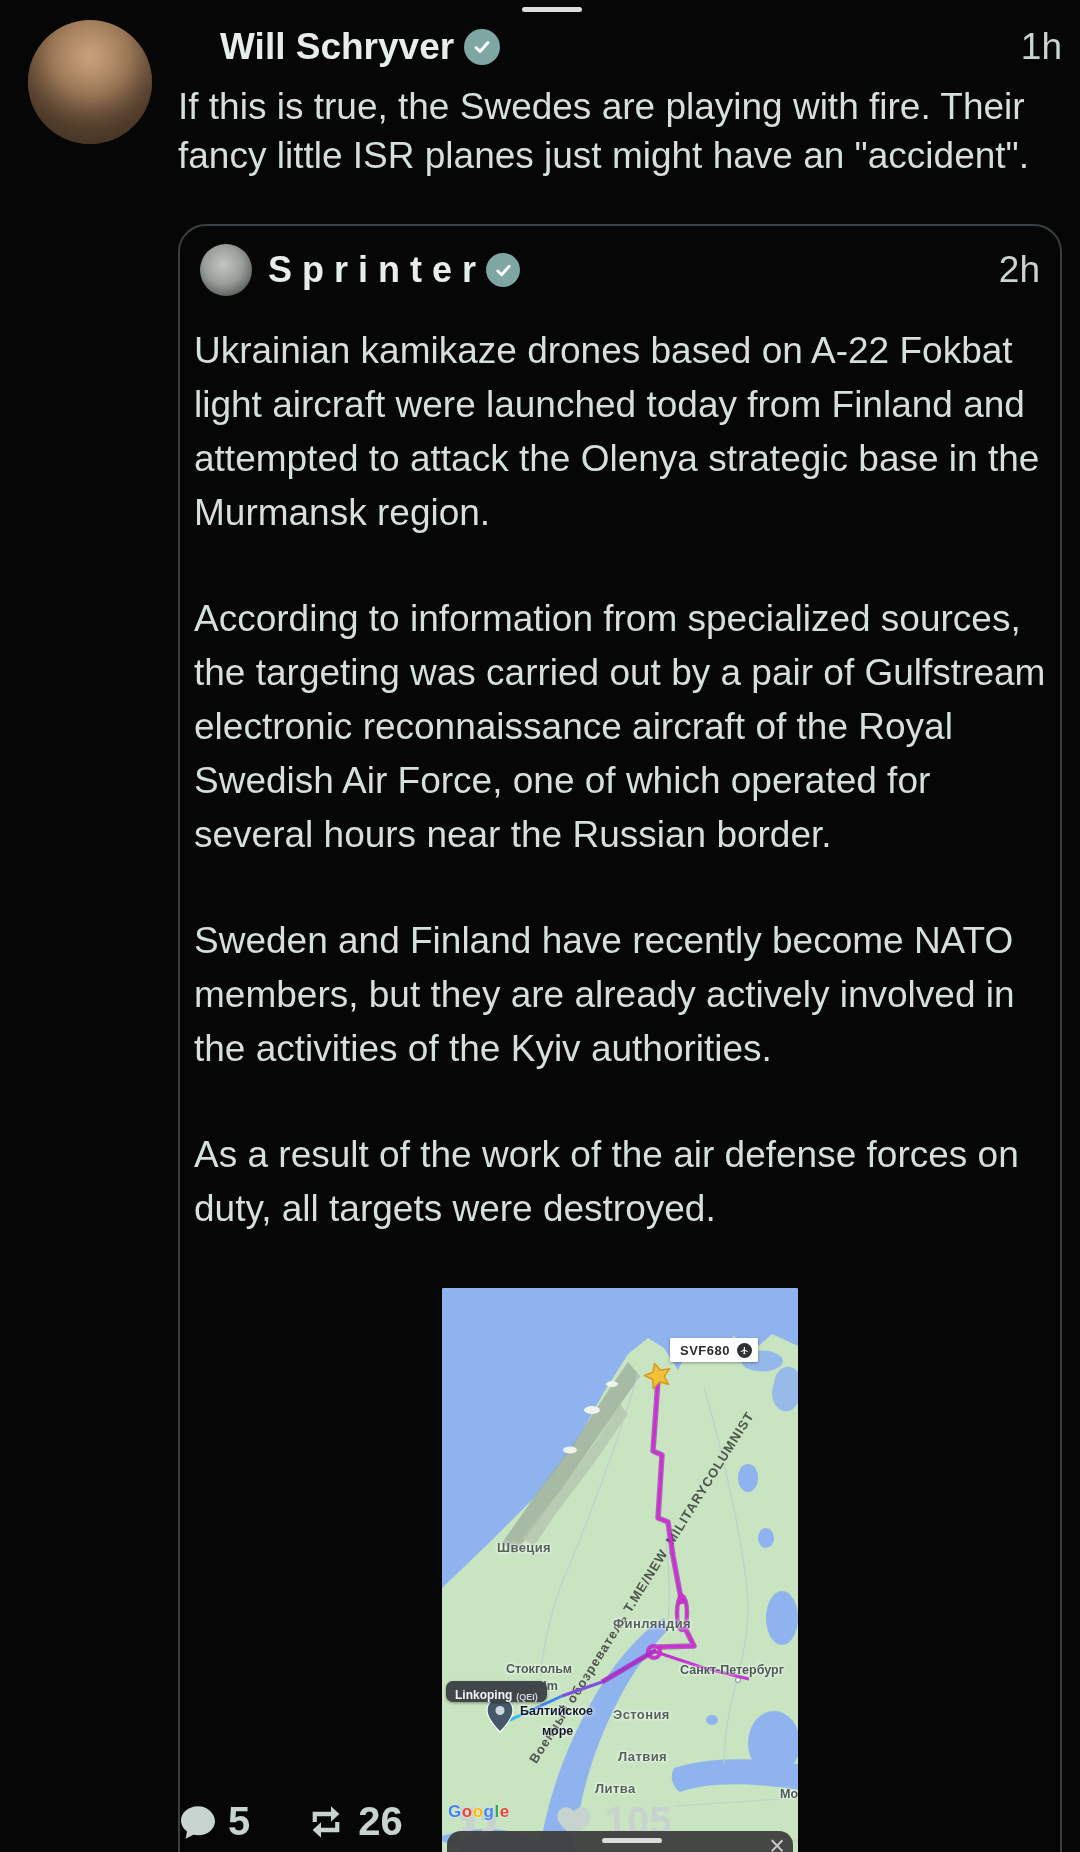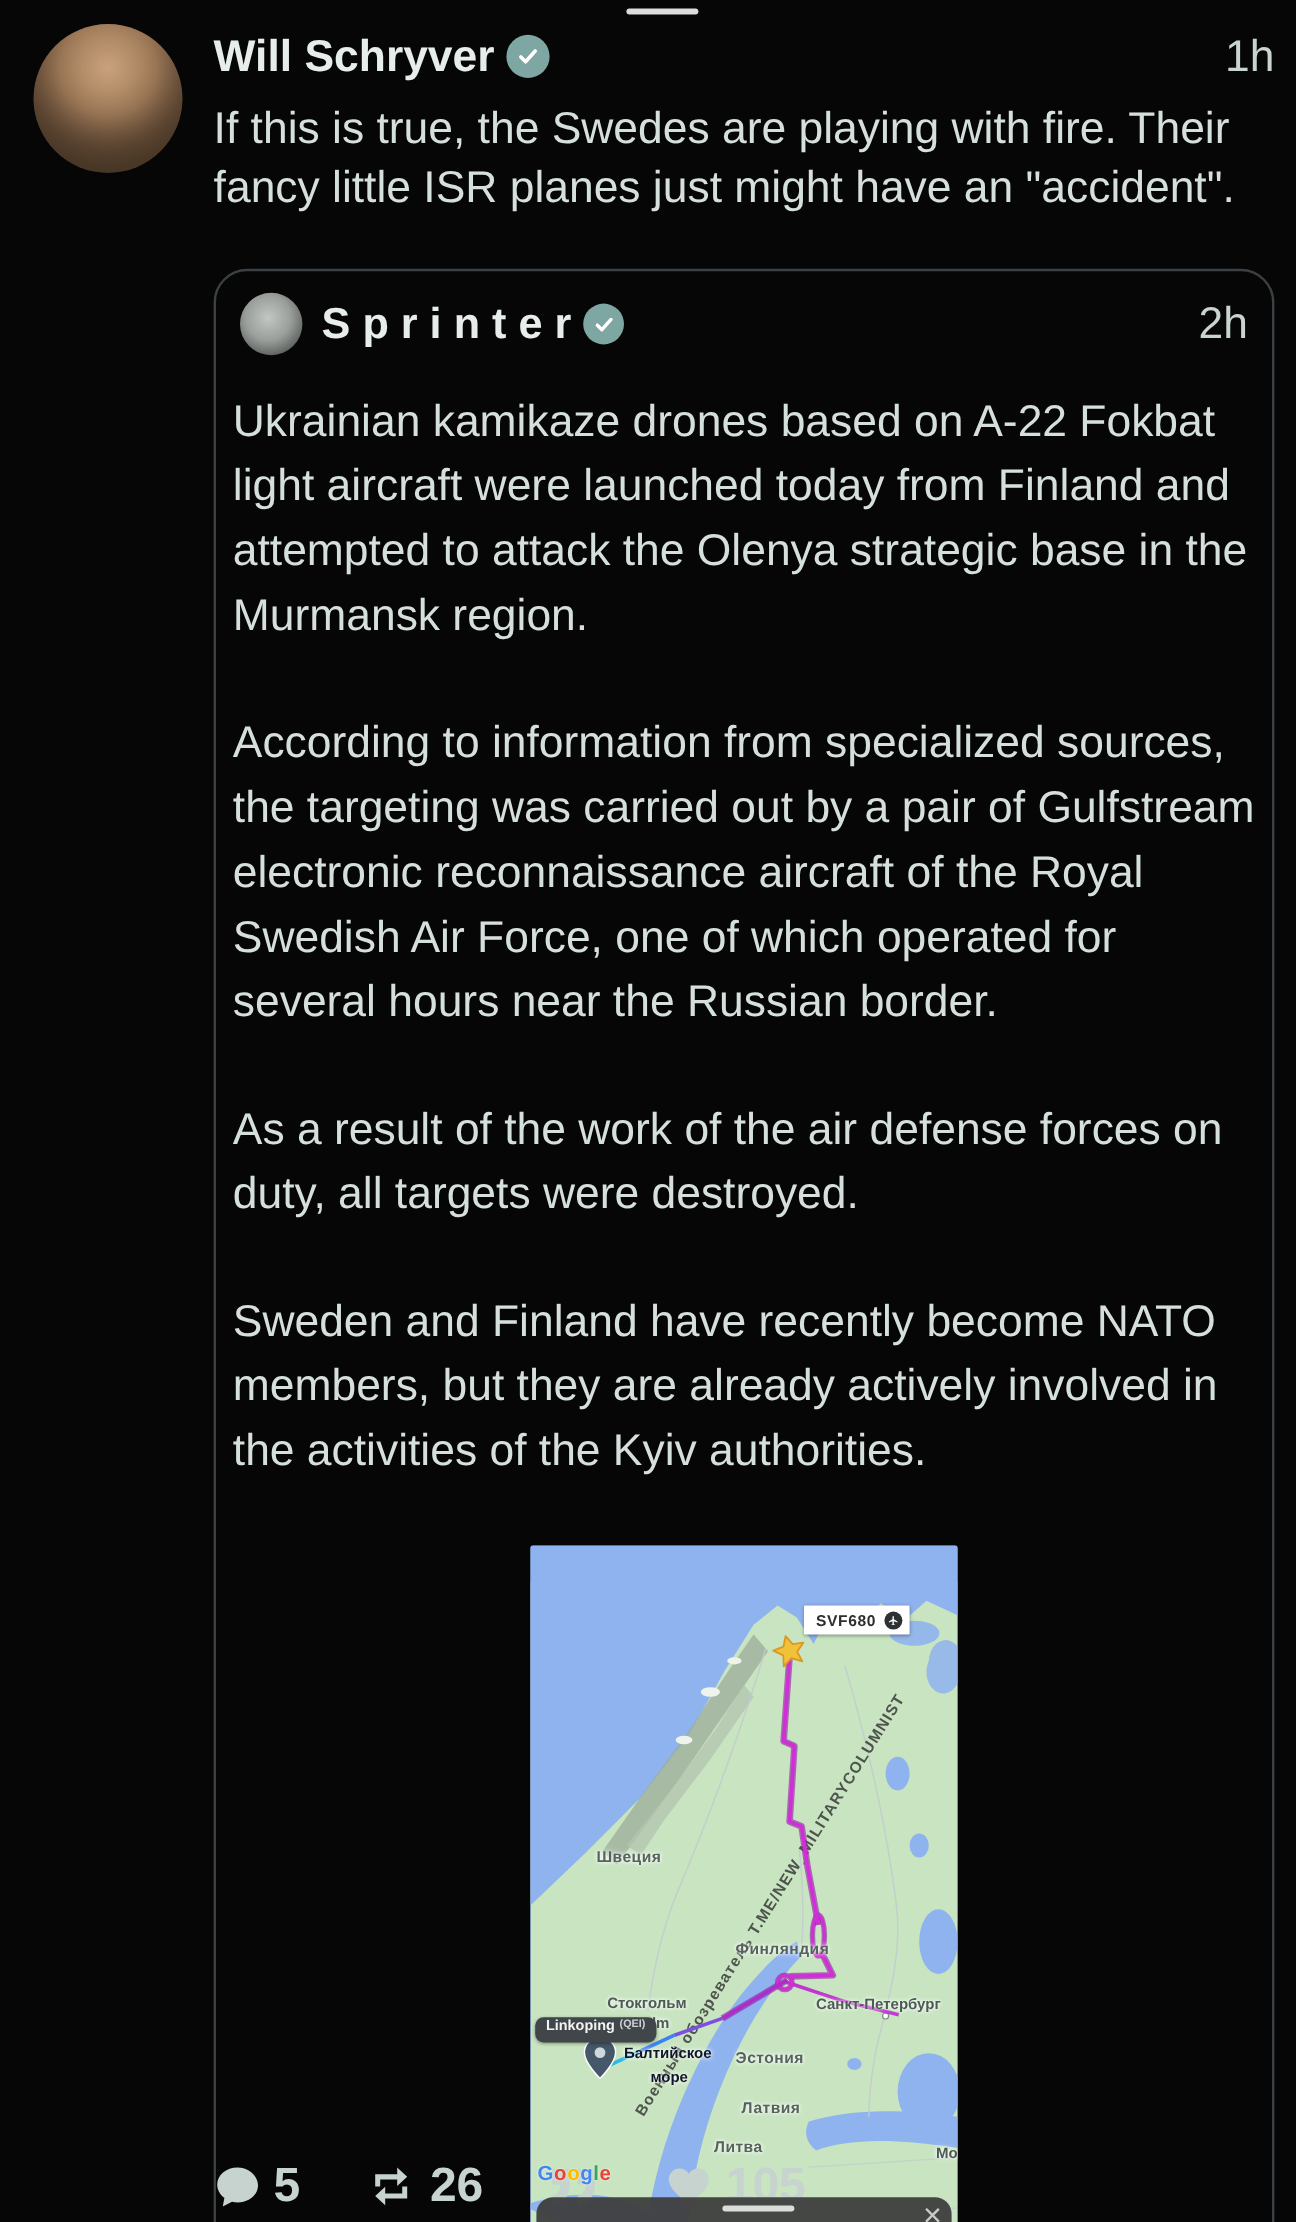--- a/index.html
+++ b/index.html
@@ -4,21 +4,21 @@
 <style>
   html,body{margin:0;padding:0;background:#060606;}
   body{width:1080px;height:1852px;position:relative;overflow:hidden;
        font-family:"Liberation Sans","DejaVu Sans",sans-serif;color:#d5dfdc;}
   .tweet{padding:20px 18px 0 28px;}
   .main-row{display:flex;}
   .avatar-main{width:124px;height:124px;border-radius:50%;flex:0 0 auto;
     background:radial-gradient(circle at 50% 30%, #c9a27c 0%, #a57f5c 38%, #7a5c45 62%, #453427 100%);
     box-shadow:inset 0 -30px 40px rgba(60,45,30,.7);}
   .main-col{flex:1;margin-left:26px;min-width:0;}
-  .header-row{display:flex;align-items:center;margin-top:6px;}
+  .header-row{display:flex;align-items:center;margin-top:6px;margin-left:42px;}
   .disp-name{font-size:37px;font-weight:700;color:#e7edeb;white-space:nowrap;}
   .badge{width:36px;height:36px;border-radius:50%;background:#7ea6a2;display:inline-flex;
          align-items:center;justify-content:center;margin-left:10px;flex:0 0 auto;}
   .badge svg{display:block;}
   .handle{font-size:37px;color:#aebbb8;margin-left:12px;white-space:nowrap;overflow:hidden;}
   .spacer{flex:1;}
   .time{font-size:37px;color:#c9d4d1;margin-left:8px;}
   .main-text{font-size:37px;line-height:49px;color:#d5dfdc;margin-top:14px;width:884px;}
   
   .qcard{border:2px solid #3a4043;border-radius:28px;margin-top:44px;padding:14px 12px 4px 12px;}
@@ -41,21 +41,21 @@
     text-shadow:0 0 3px rgba(255,255,255,.95),0 0 5px rgba(255,255,255,.8);}
   .map-label.country{font-weight:700;color:#55635c;font-size:13px;letter-spacing:.4px;}
   .map-label.city{font-weight:600;color:#4c5b56;font-size:12.5px;}
   .map-label.water{color:#0f172a;font-size:12.5px;font-weight:600;font-style:normal;}
   .svf-pill{position:absolute;left:228px;top:50px;z-index:5;background:#fff;border-radius:1px;
     height:24px;display:flex;align-items:center;padding:0 6px 0 10px;box-shadow:0 1px 3px rgba(0,0,0,.35);}
   .svf-pill .code{font-size:13px;font-weight:700;color:#2e2e2e;letter-spacing:.5px;}
   .svf-pill .mini{width:15px;height:15px;border-radius:50%;background:#2d3134;margin-left:7px;
     display:flex;align-items:center;justify-content:center;}
   .tooltip{position:absolute;left:4px;top:393px;z-index:5;background:#41464a;border-radius:7px;
-    height:21px;display:flex;align-items:flex-start;padding:0 9px;box-shadow:0 1px 3px rgba(0,0,0,.4);}
+    height:21px;display:flex;align-items:flex-end;padding:0 9px;box-shadow:0 1px 3px rgba(0,0,0,.4);}
   .tooltip .t1{font-size:12px;font-weight:700;color:#f2f4f4;}
   .tooltip .t2{font-size:9px;color:#ccd3d6;margin-left:4px;font-weight:700;}
   .google{position:absolute;left:6px;top:514px;z-index:4;font-size:17px;font-weight:700;letter-spacing:.5px;
     text-shadow:0 0 2px rgba(255,255,255,.8);}
   .google .g1,.google .g4{color:#4285F4}.google .g2,.google .g6{color:#EA4335}
   .google .g3{color:#FBBC05}.google .g5{color:#34A853}
   
   .panel{position:absolute;left:5px;top:543px;width:346px;height:108px;background:#3e3e3ef2;
     border-radius:14px;z-index:6;}
   .handle{position:absolute;left:50%;top:7px;transform:translateX(-50%);width:60px;height:5px;
@@ -95,22 +95,22 @@
             <svg width="19" height="19" viewBox="0 0 20 20">
                 <path d="M4 10.5 L8 14.5 L16 5.5" fill="none" stroke="#fff" stroke-width="3" stroke-linecap="round" stroke-linejoin="round"></path>
               </svg>
           </span>
           <span class="spacer"></span>
           <span class="time">2h</span>
         </div>
         <div class="q-body">
             <p>Ukrainian kamikaze drones based on A-22 Fokbat light aircraft were launched today from Finland and attempted to attack the Olenya strategic base in the Murmansk region.</p>
             <p>According to information from specialized sources, the targeting was carried out by a pair of Gulfstream electronic reconnaissance aircraft of the Royal Swedish Air Force, one of which operated for several hours near the Russian border.</p>
+            <p>Sweden and Finland have recently become NATO members, but they are already actively involved in the activities of the Kyiv authorities.</p>
             <p>As a result of the work of the air defense forces on duty, all targets were destroyed.</p>
-            <p>Sweden and Finland have recently become NATO members, but they are already actively involved in the activities of the Kyiv authorities.</p>
           </div>
 
         <div class="map">
           <svg class="layer" width="356" height="653" viewBox="0 0 356 653">
             <rect width="356" height="653" fill="#8fb3ee"></rect>
             <rect x="0" y="30" width="356" height="623" fill="#c8e4c0"></rect>
 
             <path d="M0,300 L0,0 L356,0 L356,58 L330,46 L312,62 L292,48 L268,70 L248,58 L236,82 L222,60 L206,50 L186,66 L162,104 L132,158 L92,210 L46,256 Z" fill="#8fb3ee"></path>
             <path d="M300,70 a20,10 0 1 0 40,6 a20,10 0 1 0 -40,-6" fill="#8fb3ee" opacity=".9"></path>
             <path d="M332,96 a14,18 0 1 0 26,10 a14,18 0 1 0 -26,-10" fill="#8fb3ee" opacity=".85"></path>

